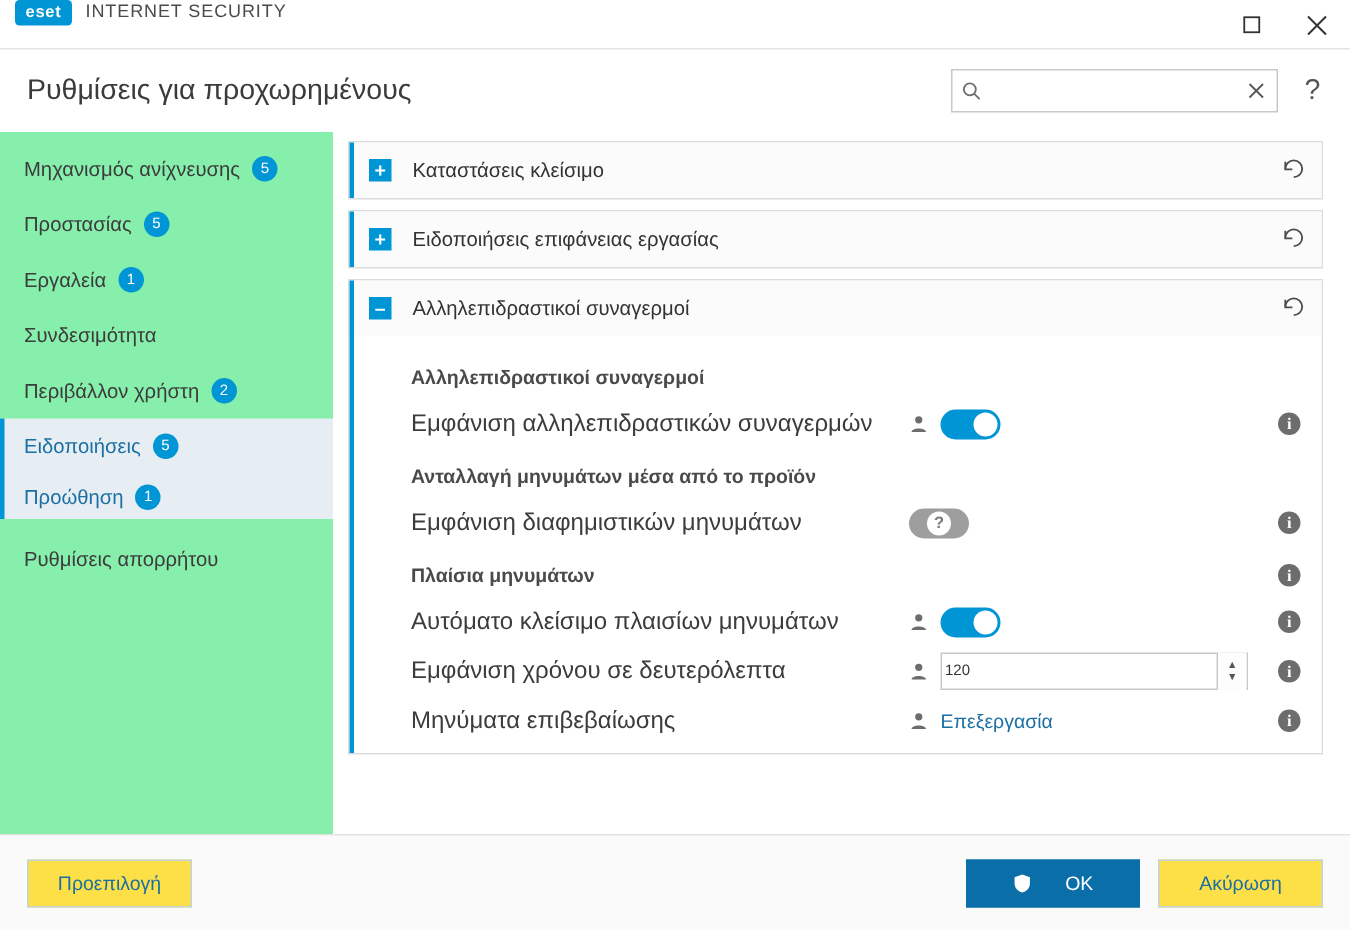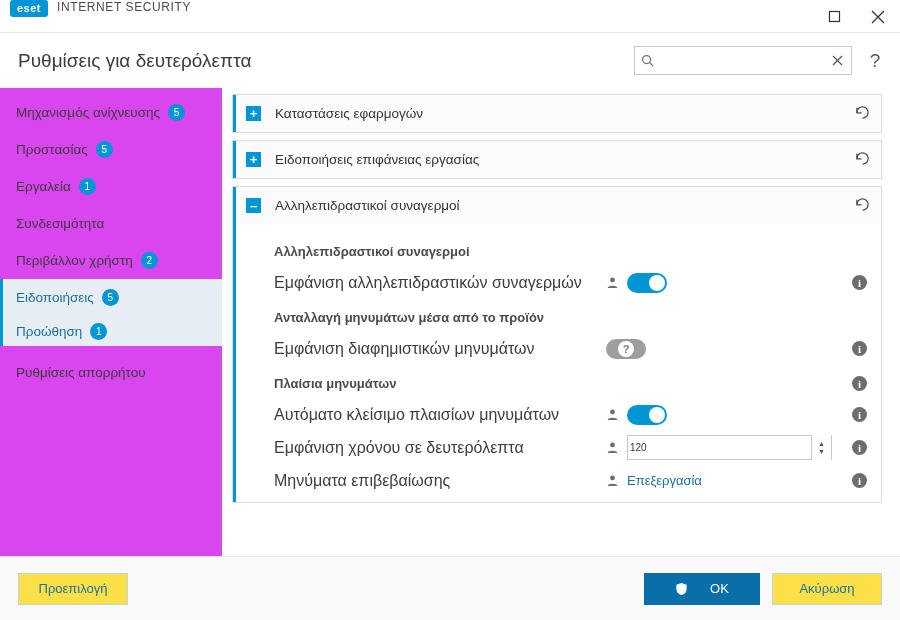--- a/index.html
+++ b/index.html
@@ -110,21 +110,21 @@
     display: flex;
     min-height: 0;
     padding-left: 0;
   }
 
   
   .sidebar {
     width: 222px;
     flex: 0 0 222px;
     padding-top: 6px;
-    background: #d946ef;
+    background: #86efac;
   }
   .nav-item {
     position: relative;
     height: 37px;
     display: flex;
     align-items: center;
     padding-left: 16px;
     font-size: 13.5px;
     color: #3c3c3c;
   }
@@ -344,21 +344,21 @@
       <div class="win-btn">
         <svg width="14" height="14" viewBox="0 0 14 14">
             <line x1="1" y1="1" x2="13" y2="13" stroke="#333" stroke-width="1.3"></line>
             <line x1="13" y1="1" x2="1" y2="13" stroke="#333" stroke-width="1.3"></line>
           </svg>
       </div>
     </div>
   </div>
 
   <div class="header">
-    <div class="page-title">Ρυθμίσεις για δευτερόλεπτα</div>
+    <div class="page-title">Ρυθμίσεις για προχωρημένους</div>
     <div class="search-wrap">
       <div class="search-box">
         <span class="search-icon">
           <svg width="13" height="13" viewBox="0 0 14 14">
               <circle cx="6" cy="6" r="4.3" fill="none" stroke="#6d6d6d" stroke-width="1.3"></circle>
               <line x1="9.2" y1="9.2" x2="13" y2="13" stroke="#6d6d6d" stroke-width="1.3"></line>
             </svg>
         </span>
         <input type="text" placeholder="" style="">
         <span class="clear-icon">
@@ -413,21 +413,21 @@
         <span class="bar"></span>
         <span>Ρυθμίσεις απορρήτου</span>
       </div>
     </div>
 
     <div class="content">
 
       <div class="panel collapsed">
         <div class="panel-head">
           <span class="expander">+</span>
-          <span class="panel-title">Καταστάσεις εφαρμογών</span>
+          <span class="panel-title">Καταστάσεις κλείσιμο</span>
           <span class="revert">
             <svg width="17" height="15" viewBox="0 0 18 16">
                 <path d="M3 8 A6 6 0 1 1 9 14" fill="none" stroke="#4b4b4b" stroke-width="1.3"></path>
                 <path d="M3 3 L3 8.4 L8 8.4" fill="none" stroke="#4b4b4b" stroke-width="1.3"></path>
               </svg>
           </span>
         </div>
       </div>
 
       <div class="panel collapsed">

